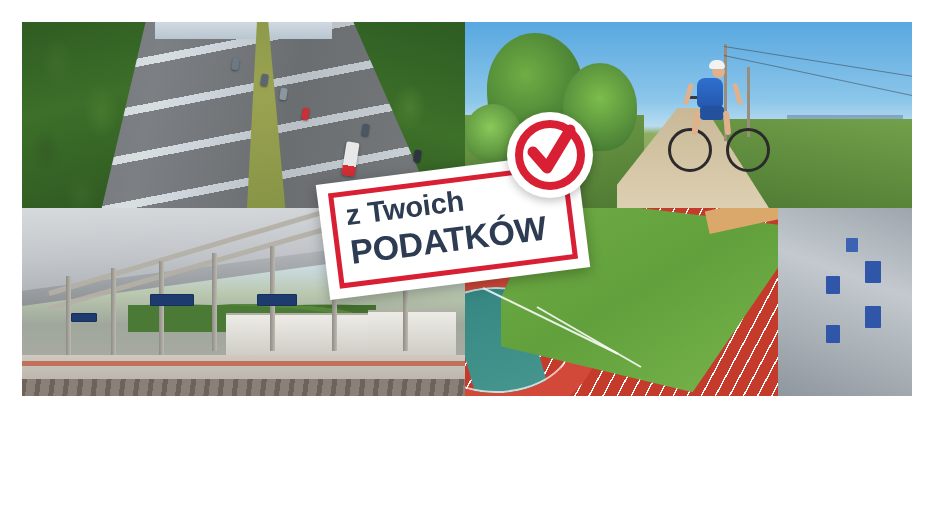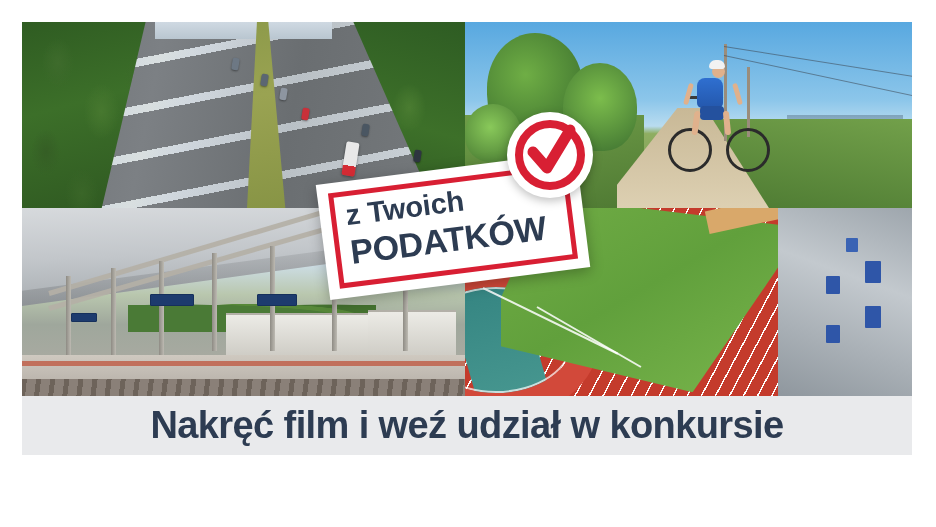--- a/index.html
+++ b/index.html
@@ -236,23 +236,20 @@
   </div>
 
   <div class="check-badge">
     <div class="disc"></div>
     <svg width="74" height="74" viewBox="0 0 74 74" aria-hidden="true">
       <circle cx="37" cy="37" r="31" fill="none" stroke="#d81f33" stroke-width="8"></circle>
       <path d="M20 34 L34 50 L57 12" fill="none" stroke="#d81f33" stroke-width="11" stroke-linecap="round" stroke-linejoin="round"></path>
     </svg>
   </div>
 
-  <div class="band">
-    <div class="headline">Nakręć film i weź udział w konkursie</div>
-  </div>
 
   <div class="footer">
 
     
     
 
     
     
 
     

